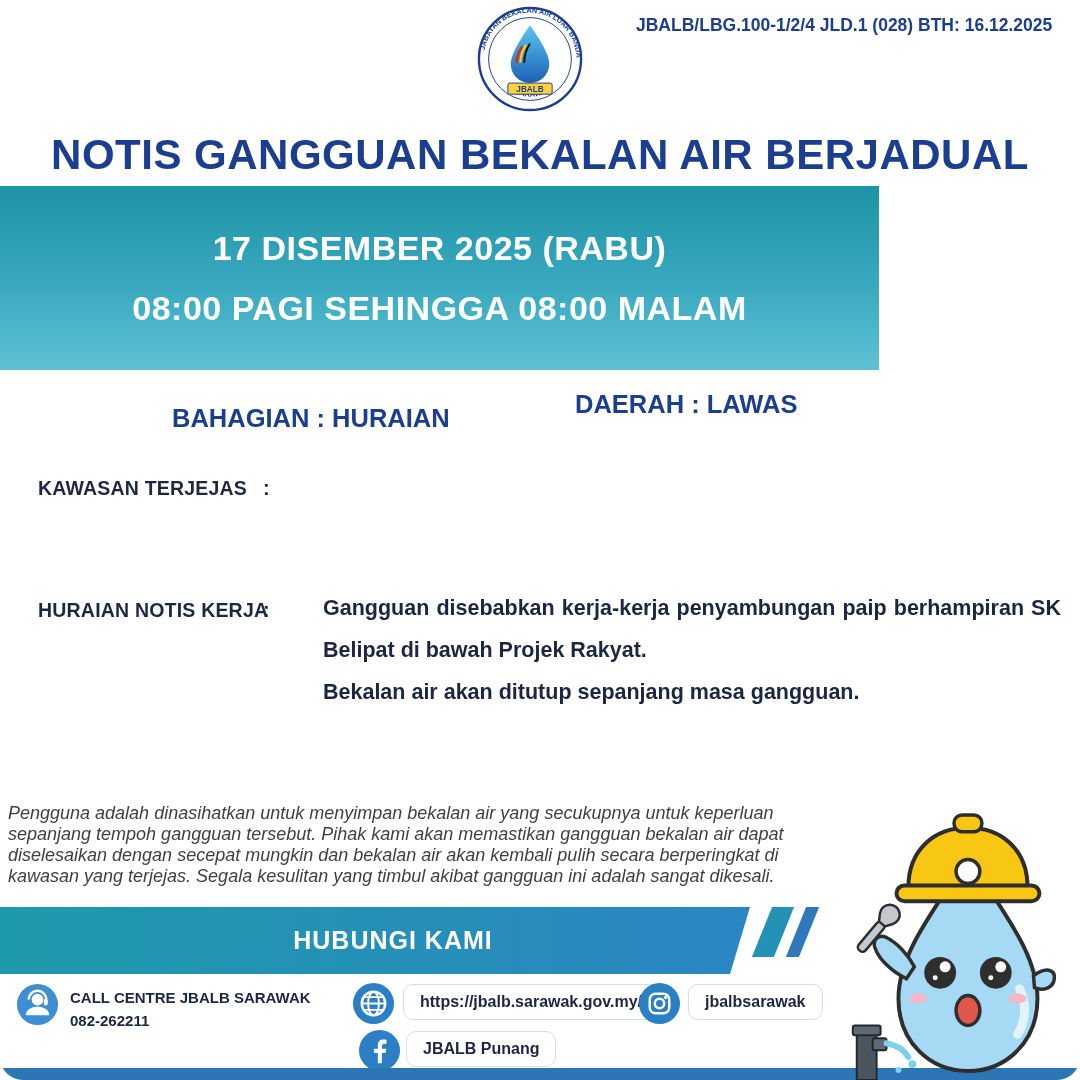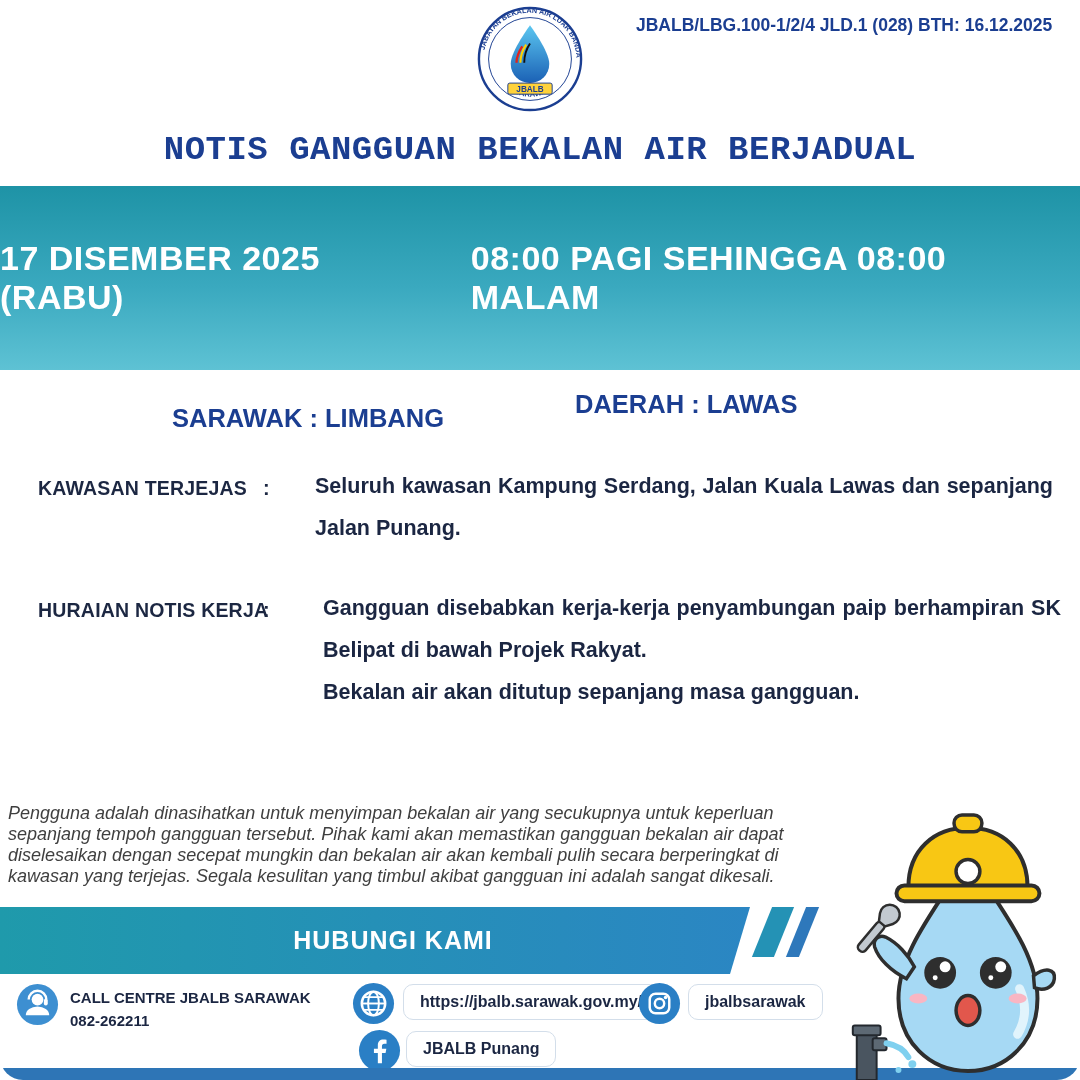--- a/index.html
+++ b/index.html
@@ -4,25 +4,25 @@
 <style>
   * { margin:0; padding:0; box-sizing:border-box; }
   html,body { background:#ffffff; }
   body { font-family:"Liberation Sans", sans-serif; }
   .poster { position:relative; width:1080px; height:1080px; background:#ffffff; overflow:hidden;border-radius:23px; }
 
   .ref { position:absolute; top:15px; left:636px; font-size:17.5px; font-weight:bold; color:#1b3e91; white-space:nowrap; }
 
   .logo { position:absolute; left:477px; top:6px; width:106px; height:106px; }
 
-  .title { position:absolute; top:131px; left:0; width:100%; text-align:center; font-size:34px; font-weight:bold; color:#1b3e91; letter-spacing:.5px;font-family:Liberation Mono, monospace; }
-
-  .banner { position:absolute; top:186px; left:0; width:1080px; height:184px;
+  .title { position:absolute; top:131px; left:0; width:100%; text-align:center; font-size:42px; font-weight:bold; color:#1b3e91; letter-spacing:.5px; }
+
+  .banner { position:absolute; top:186px; left:0; width:879px; height:184px;
             background:linear-gradient(180deg,#1e93a6 0%,#3aa9bf 55%,#5ec2d4 100%);
-            display:flex; flex-direction:row; align-items:center; justify-content:center; gap:21px; }
+            display:flex; flex-direction:column; align-items:center; justify-content:center; gap:21px; }
   .banner div { color:#ffffff; font-size:34px; font-weight:bold; letter-spacing:.5px; }
 
   .loc-bahagian { position:absolute; top:404px; left:172px; font-size:25.5px; font-weight:bold; color:#1b3e91; }
   .loc-daerah   { position:absolute; top:390px; left:575px; font-size:25.5px; font-weight:bold; color:#1b3e91; }
 
   .lbl { position:absolute; left:38px; font-size:19.5px; font-weight:bold; color:#1c2742; letter-spacing:.2px; }
   .colon { position:absolute; left:263px; font-size:20px; font-weight:bold; color:#1c2742; }
   .dtext { position:absolute; left:315px; width:738px; font-size:21.5px; font-weight:bold; color:#1b2642; line-height:1.95; text-align:justify; }
 
   .lbl-kawasan { top:477px; } .colon-kawasan { top:477px; } .text-kawasan { top:466px; }
@@ -90,26 +90,25 @@
     <text x="55" y="89" text-anchor="middle" font-size="8.5" font-weight="bold" fill="#1b3e91">JBALB</text>
   </svg>
 
   <h1 class="title">NOTIS GANGGUAN BEKALAN AIR BERJADUAL</h1>
 
   <div class="banner">
     <div>17 DISEMBER 2025 (RABU)</div>
     <div>08:00 PAGI SEHINGGA 08:00 MALAM</div>
   </div>
 
-  <div class="loc-bahagian">SARAWAK : LIMBANG</div>
+  <div class="loc-bahagian">BAHAGIAN : HURAIAN</div>
   <div class="loc-daerah">DAERAH : LAWAS</div>
 
   <div class="lbl lbl-kawasan">KAWASAN TERJEJAS</div>
   <div class="colon colon-kawasan">:</div>
-  <div class="dtext text-kawasan">Seluruh kawasan Kampung Serdang, Jalan Kuala Lawas dan sepanjang Jalan Punang.</div>
 
   <div class="lbl lbl-huraian">HURAIAN NOTIS KERJA</div>
   <div class="colon colon-huraian">:</div>
   <div class="dtext text-huraian">
     <div>Gangguan disebabkan kerja-kerja penyambungan paip berhampiran SK Belipat di bawah Projek Rakyat.</div>
     <div>Bekalan air akan ditutup sepanjang masa gangguan.</div>
   </div>
 
   <div class="disclaimer">Pengguna adalah dinasihatkan untuk menyimpan bekalan air yang secukupnya untuk keperluan sepanjang tempoh gangguan tersebut. Pihak kami akan memastikan gangguan bekalan air dapat diselesaikan dengan secepat mungkin dan bekalan air akan kembali pulih secara berperingkat di kawasan yang terjejas. Segala kesulitan yang timbul akibat gangguan ini adalah sangat dikesali.</div>
 

